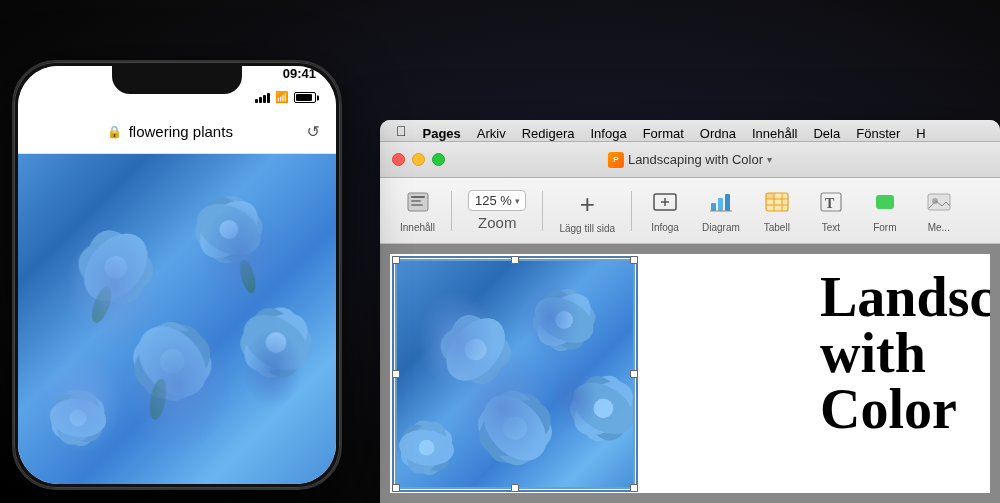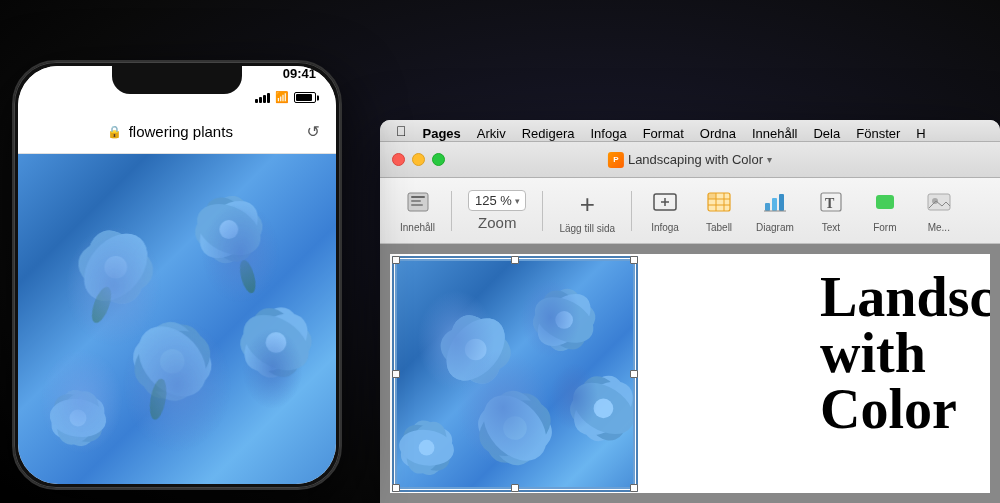--- a/index.html
+++ b/index.html
@@ -575,41 +575,41 @@
           <line x1="13" y1="9" x2="13" y2="17" stroke="#555" stroke-width="1.5"></line>
           <line x1="9" y1="13" x2="17" y2="13" stroke="#555" stroke-width="1.5"></line>
         </svg>
       </div>
       <span class="toolbar-btn-label">Infoga</span>
     </div>
 
     <div class="toolbar-btn">
       <div class="toolbar-btn-icon">
         <svg class="toolbar-icon-svg" viewBox="0 0 26 26" fill="none" xmlns="http://www.w3.org/2000/svg">
+          <rect x="3" y="14" width="5" height="8" rx="1" fill="#4a9fd4"></rect>
+          <rect x="10" y="9" width="5" height="13" rx="1" fill="#5ab5e8"></rect>
+          <rect x="17" y="5" width="5" height="17" rx="1" fill="#3a8fc8"></rect>
+          <line x1="2" y1="22" x2="24" y2="22" stroke="#888" stroke-width="1"></line>
+        </svg>
+      </div>
+      <span class="toolbar-btn-label">Diagram</span>
+    </div>
+
+    <div class="toolbar-btn">
+      <div class="toolbar-btn-icon">
+        <svg class="toolbar-icon-svg" viewBox="0 0 26 26" fill="none" xmlns="http://www.w3.org/2000/svg">
           <rect x="2" y="4" width="22" height="18" rx="2" fill="#ffe8b0" stroke="#e8a020" stroke-width="1.2"></rect>
           <line x1="2" y1="10" x2="24" y2="10" stroke="#e8a020" stroke-width="1"></line>
           <line x1="2" y1="16" x2="24" y2="16" stroke="#e8a020" stroke-width="1"></line>
           <line x1="10" y1="4" x2="10" y2="22" stroke="#e8a020" stroke-width="1"></line>
           <line x1="18" y1="4" x2="18" y2="22" stroke="#e8a020" stroke-width="1"></line>
           <rect x="2" y="4" width="8" height="6" rx="1" fill="#e8a020" opacity="0.3"></rect>
         </svg>
       </div>
       <span class="toolbar-btn-label">Tabell</span>
-    </div>
-
-    <div class="toolbar-btn">
-      <div class="toolbar-btn-icon">
-        <svg class="toolbar-icon-svg" viewBox="0 0 26 26" fill="none" xmlns="http://www.w3.org/2000/svg">
-          <rect x="3" y="14" width="5" height="8" rx="1" fill="#4a9fd4"></rect>
-          <rect x="10" y="9" width="5" height="13" rx="1" fill="#5ab5e8"></rect>
-          <rect x="17" y="5" width="5" height="17" rx="1" fill="#3a8fc8"></rect>
-          <line x1="2" y1="22" x2="24" y2="22" stroke="#888" stroke-width="1"></line>
-        </svg>
-      </div>
-      <span class="toolbar-btn-label">Diagram</span>
     </div>
 
     <div class="toolbar-btn">
       <div class="toolbar-btn-icon">
         <svg class="toolbar-icon-svg" viewBox="0 0 26 26" fill="none" xmlns="http://www.w3.org/2000/svg">
           <rect x="3" y="4" width="20" height="18" rx="2" fill="none" stroke="#888" stroke-width="1.2"></rect>
           <text x="7" y="19" font-size="14" font-weight="bold" fill="#555" font-family="serif">T</text>
         </svg>
       </div>
       <span class="toolbar-btn-label">Text</span>

